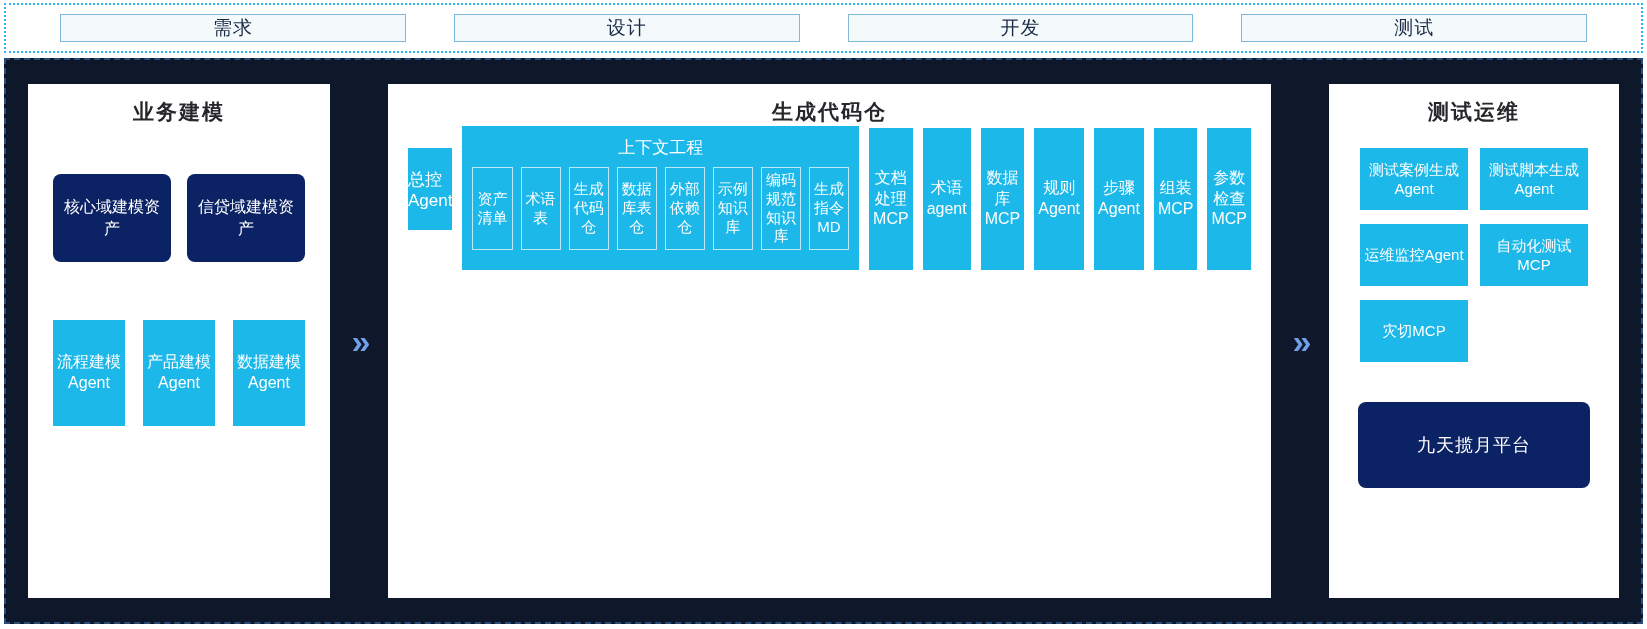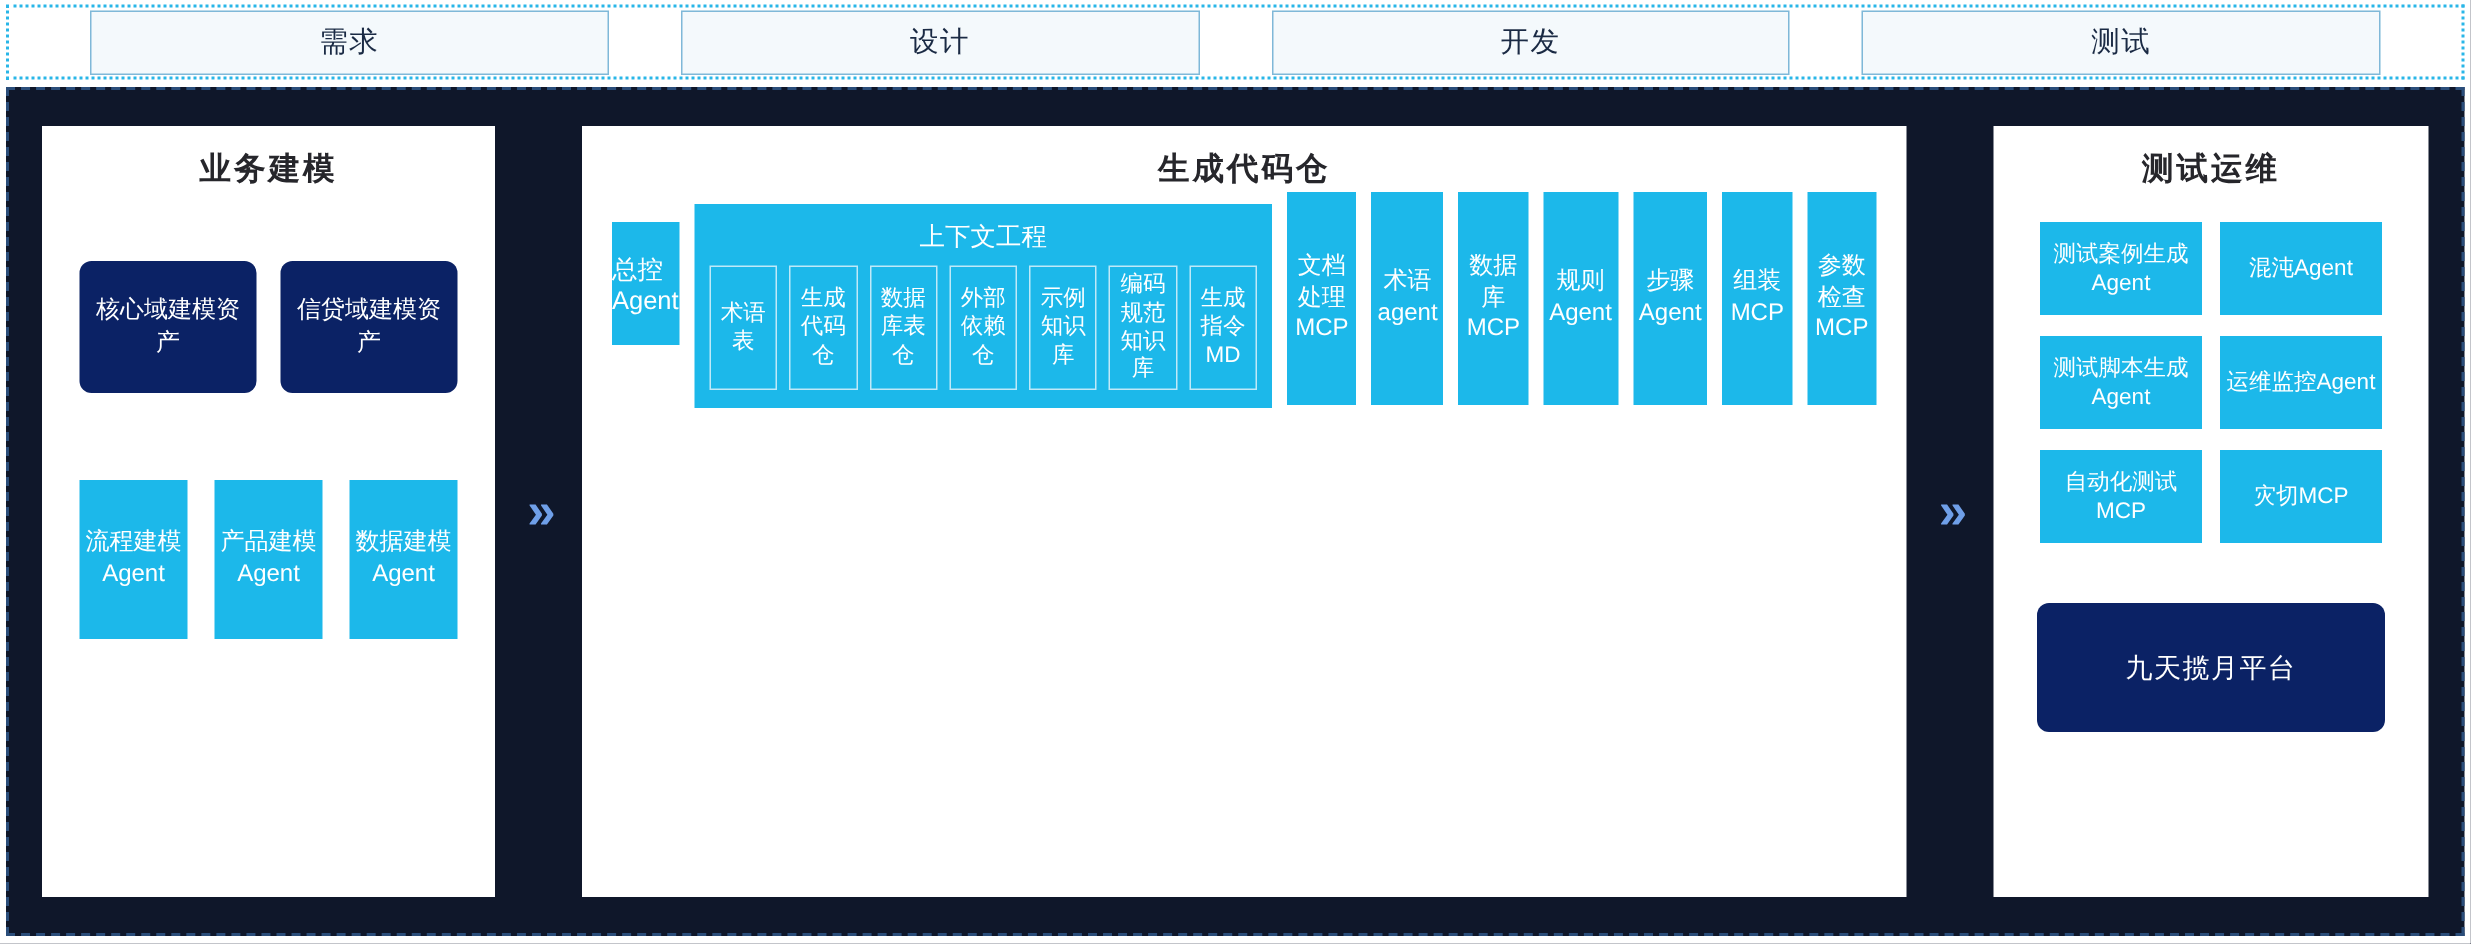--- a/index.html
+++ b/index.html
@@ -20,21 +20,21 @@
     border: 2px dotted #29b6e8;
     background: #ffffff;
     display: flex;
     align-items: center;
     justify-content: space-between;
     padding: 0 30px;
   }
   .phase-chip {
     flex: 1 1 0;
     margin: 0 24px;
-    height: 43px;
+    height: 28px;
     border: 1px solid #7fb8d8;
     background: #f4f9fc;
     display: flex;
     align-items: center;
     justify-content: center;
     font-size: 19px;
     color: #1a2a44;
     letter-spacing: 1px;
   }
 
@@ -134,21 +134,20 @@
     align-items: center;
     justify-content: center;
     font-size: 17px;
   }
   .ctx-block {
     background: #1cb8ea;
     padding: 8px 10px 12px 10px;
     display: flex;
     flex-direction: column;
     gap: 8px;
-    margin-top: 10px;
   }
   .ctx-title {
     color: #ffffff;
     font-size: 17px;
     text-align: center;
     padding-top: 2px;
   }
   .ctx-row { display: flex; gap: 8px; }
   .ctx-item {
     flex: 1 1 0;
@@ -235,20 +234,21 @@
     <div class="panel panel-center">
       <div class="panel-title">生成代码仓</div>
 
       <div class="center-inner">
 
         <div class="bar-master">总控Agent</div>
 
         <div class="ctx-block">
           <div class="ctx-title">上下文工程</div>
           <div class="ctx-row">
+            <div class="ctx-item">资产清单</div>
             <div class="ctx-item">术语表</div>
             <div class="ctx-item">生成代码仓</div>
             <div class="ctx-item">数据库表仓</div>
             <div class="ctx-item">外部依赖仓</div>
             <div class="ctx-item">示例知识库</div>
             <div class="ctx-item">编码规范知识库</div>
             <div class="ctx-item">生成指令MD</div>
           </div>
         </div>
 
@@ -265,21 +265,20 @@
       </div>
     </div>
 
     <div class="arrow-sep">»</div>
 
     <div class="panel panel-right">
       <div class="panel-title">测试运维</div>
 
       <div class="right-grid">
         <div class="card-blue">测试案例生成Agent</div>
-        <div class="card-blue">混沌Agent</div>
         <div class="card-blue">测试脚本生成Agent</div>
         <div class="card-blue">运维监控Agent</div>
         <div class="card-blue">自动化测试MCP</div>
         <div class="card-blue">灾切MCP</div>
       </div>
 
       <div class="card-platform">九天揽月平台</div>
     </div>
 
   </div>

